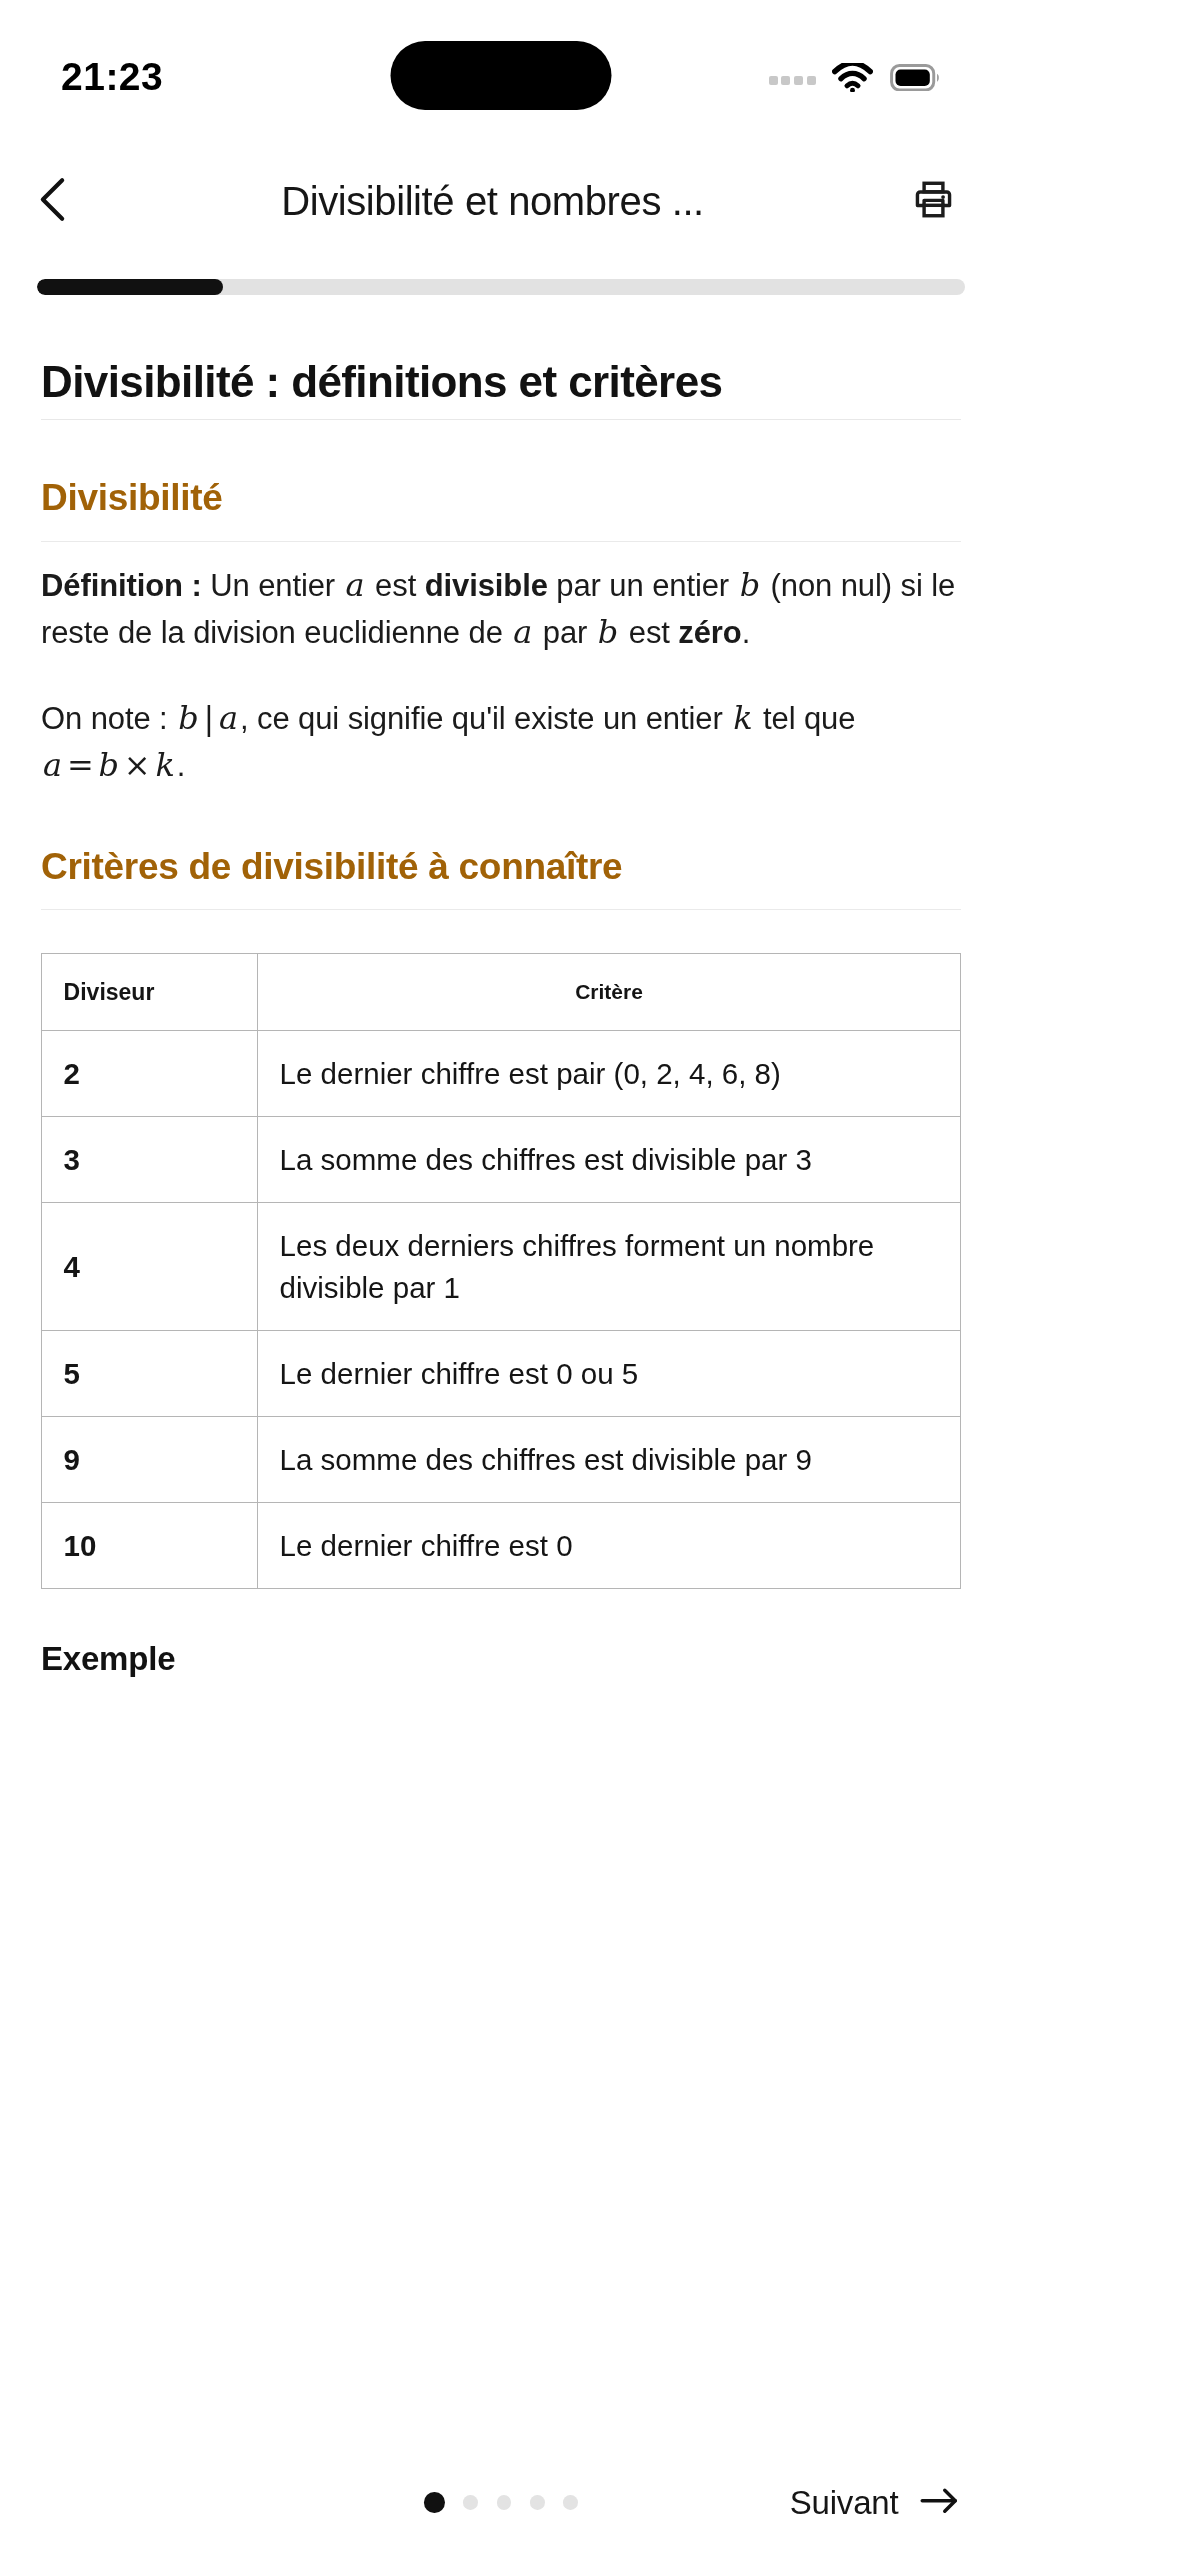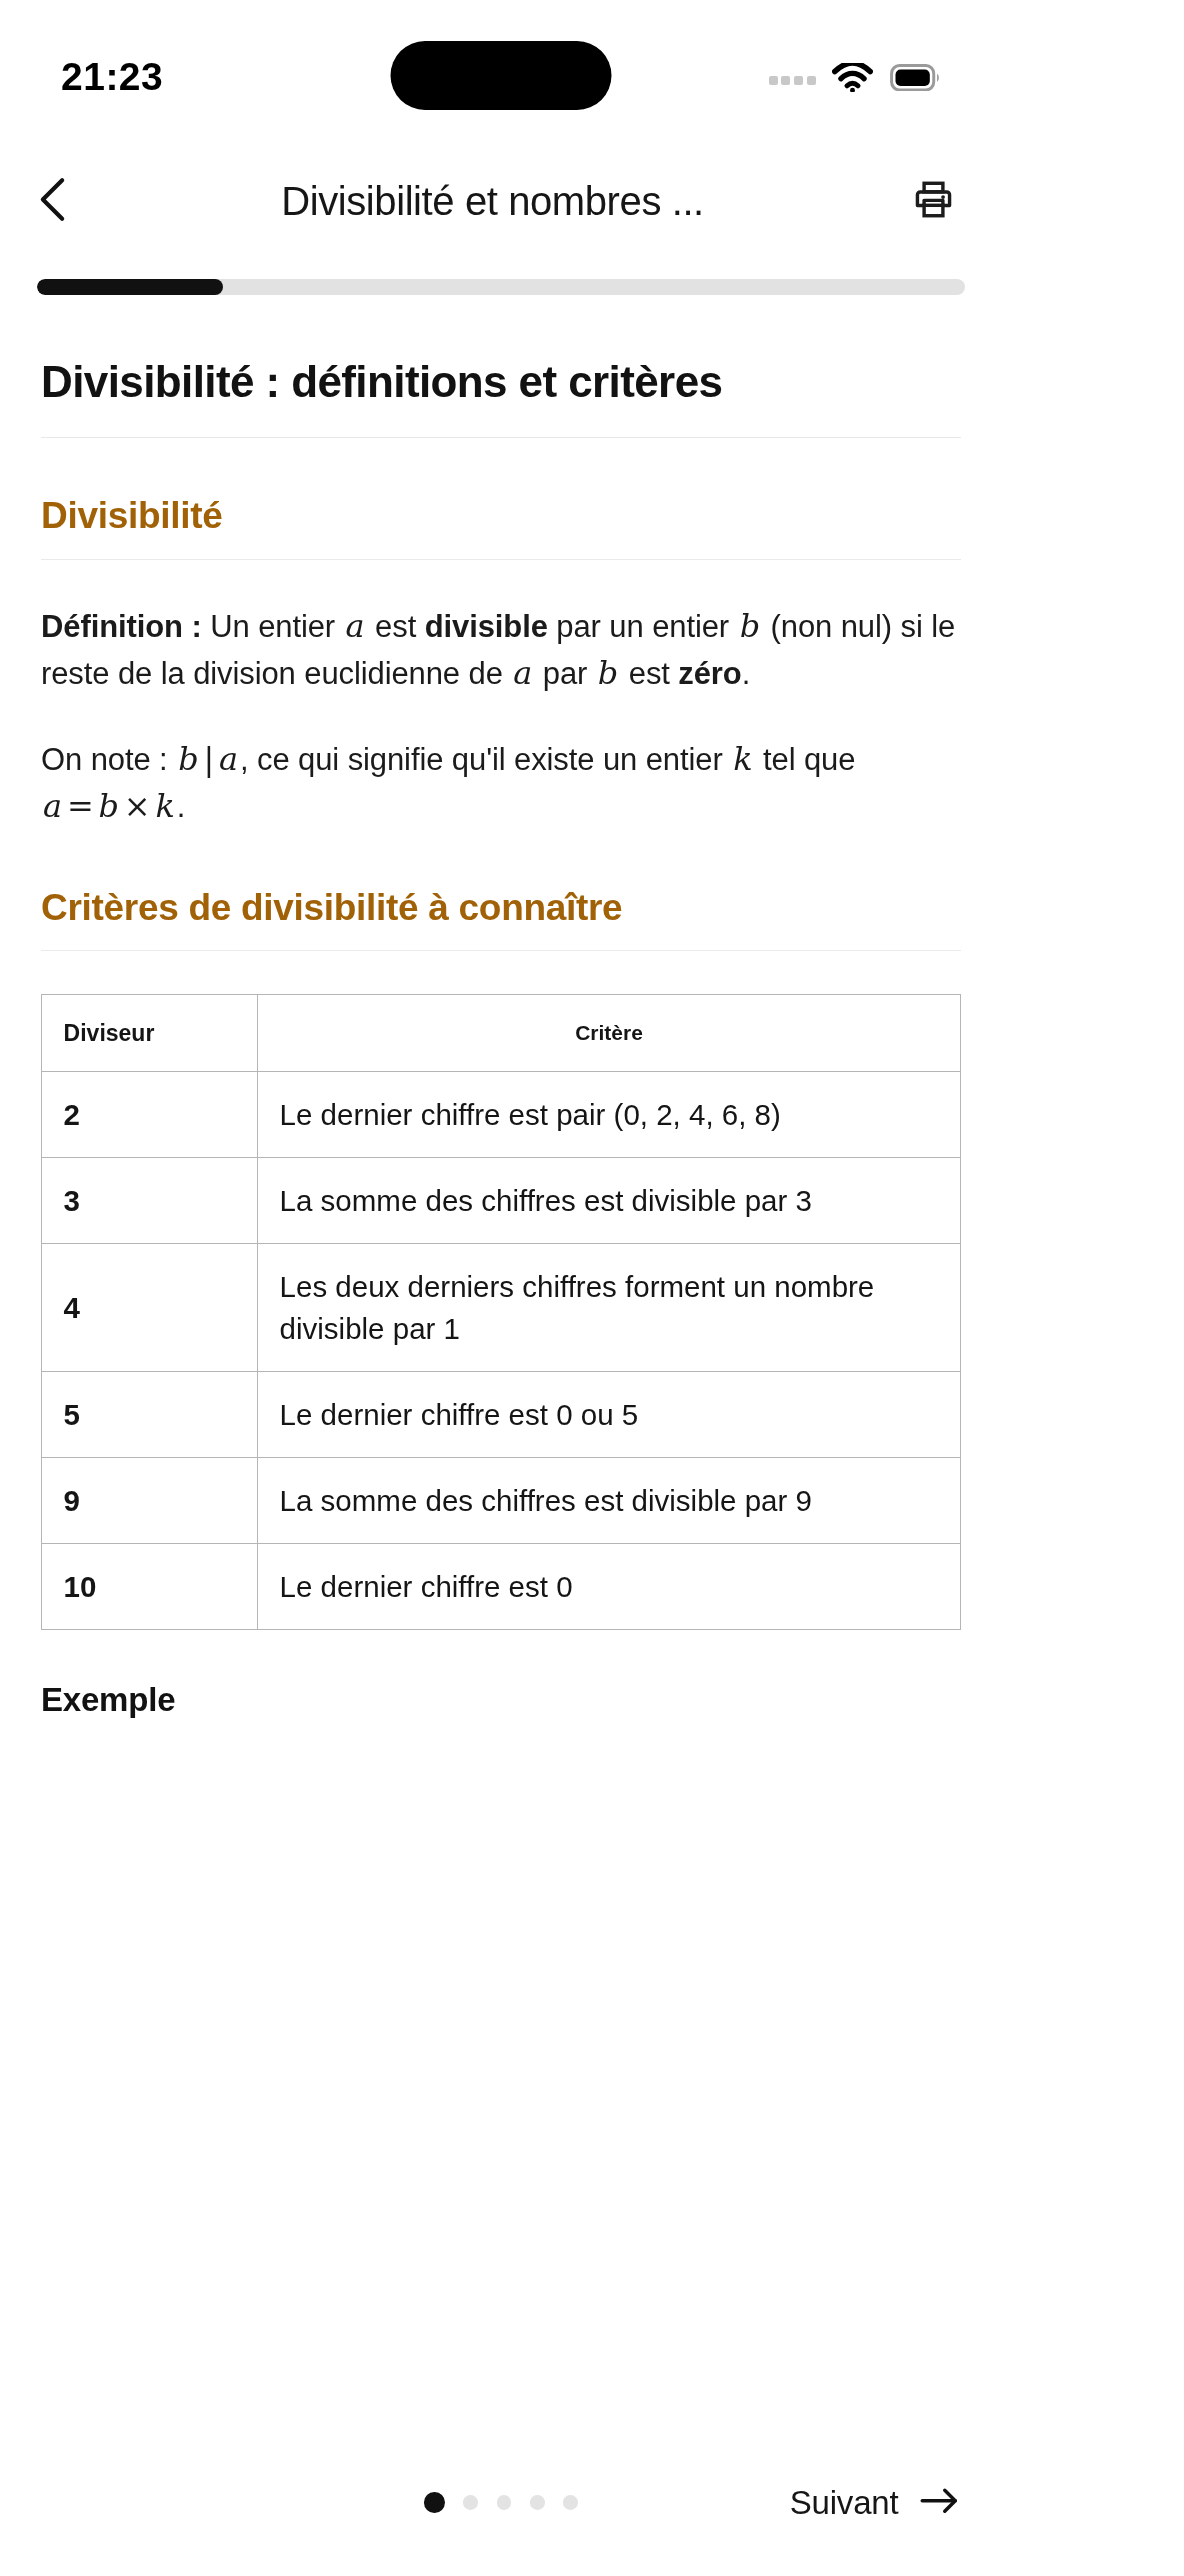--- a/index.html
+++ b/index.html
@@ -120,40 +120,40 @@
     padding: 61px 41px 0 41px;
     overflow: hidden;
   }
 
   h1.doc-title {
     font-size: 44px;
     font-weight: 700;
     letter-spacing: -0.6px;
     color: #121212;
     line-height: 1.2;
-    padding-bottom: 28px;
+    padding-bottom: 10px;
     border-bottom: 1.5px solid #e8e8e8;
     margin-bottom: 0;
   }
 
   h2.sec-title {
     font-size: 37px;
     font-weight: 700;
     letter-spacing: -0.3px;
     color: #a16207;
     margin-top: 57px;
     padding-bottom: 21.6px;
     border-bottom: 1.5px solid #eaeaea;
   }
 
   p.para {
     font-size: 31px;
     line-height: 1.47;
     color: #1b1b1b;
-    margin-top: 43px;
+    margin-top: 20px;
     letter-spacing: -0.1px;
   }
   p.para.tight { margin-top: 39px; }
 
   b { font-weight: 700; }
   .mathvar {
     font-family: "DejaVu Serif", serif;
     font-style: italic;
     font-size: 32px;
     padding: 0 2px;

